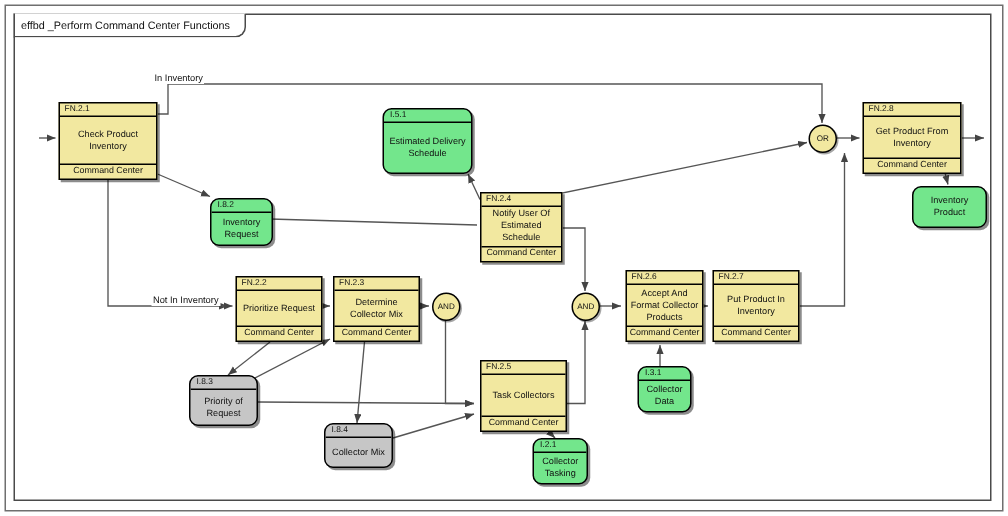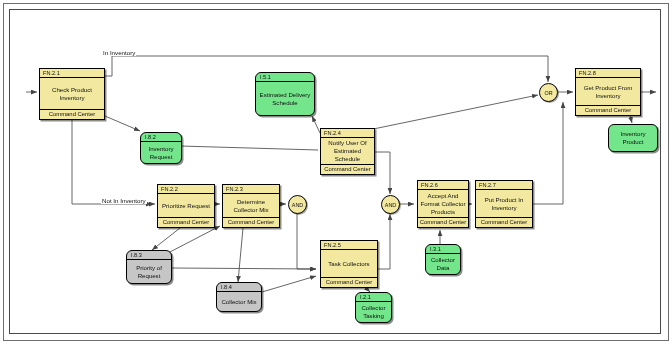--- a/index.html
+++ b/index.html
@@ -203,20 +203,21 @@
   }
 </style>
 </head>
 <body>
 
 <div id="canvas">
 
   <div class="page-frame"></div>
   <div class="diagram-frame"></div>
   <div class="title-tab-cover"></div>
+  <div class="title-tab">effbd _Perform Command Center Functions</div>
 
   <svg class="lines" viewBox="0 0 672 344" xmlns="http://www.w3.org/2000/svg">
     <defs>
       <marker id="arr" markerWidth="7" markerHeight="7" refX="6" refY="2.4" orient="auto" markerUnits="userSpaceOnUse">
         <path d="M0,0 L6,2.4 L0,4.8 z" fill="#444444"></path>
       </marker>
       <marker id="arrv" markerWidth="7" markerHeight="7" refX="6" refY="2.4" orient="auto" markerUnits="userSpaceOnUse">
         <path d="M0,0 L6,2.4 L0,4.8 z" fill="#444444"></path>
       </marker>
     </defs>

